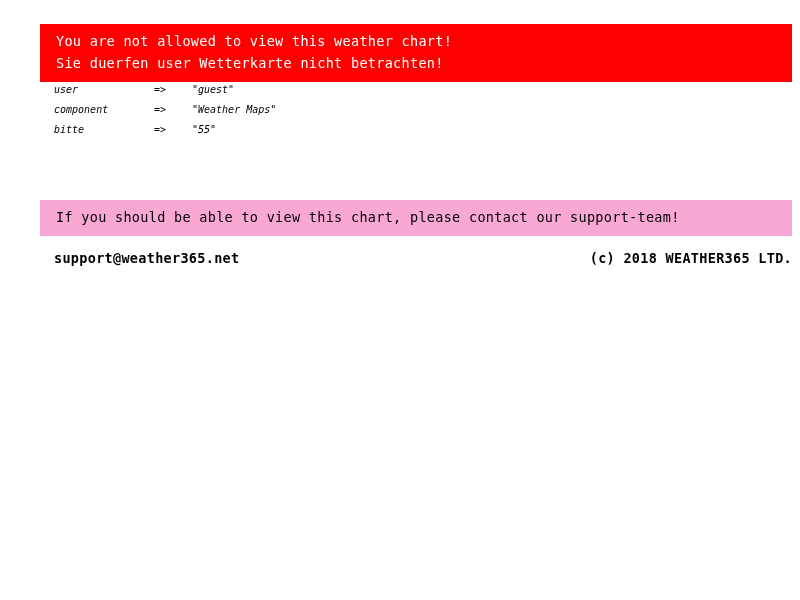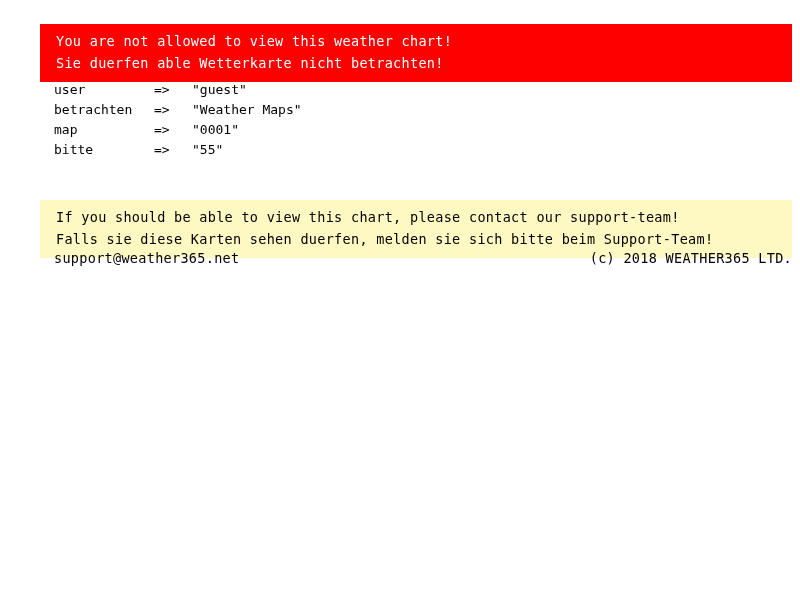--- a/index.html
+++ b/index.html
@@ -31,39 +31,40 @@
     font-size: 13.5px;
     letter-spacing: 0.3px;
   }
   .banner-error {
     top: 24px;
     background: #ff0000;
     color: #ffffff;
   }
   .banner-ok {
     top: 200px;
-    background: #fef9c3;
+    background: #f9a8d4;
     color: #000000;
   }
   .banner div {
     white-space: pre;
   }
   .params {
     position: absolute;
     left: 38px;
     top: 80px;
     border-collapse: collapse;
   }
   .params td {
     padding: 0;
     height: 20px;
     line-height: 20px;
-    font-size: 13px;
+    font-size: 10px;
     white-space: pre;
     vertical-align: top;
+    font-style: italic;
   }
   .params td.key {
     width: 100px;
   }
   .params td.arrow {
     width: 36px;
   }
   .params td.val {
     padding-left: 2px;
   }
@@ -72,60 +73,55 @@
     top: 250px;
     left: 38px;
     width: 738px;
     display: flex;
     justify-content: space-between;
     font-size: 13.5px;
     letter-spacing: 0.3px;
   }
   .footer span {
     white-space: pre;
+    font-weight: bold;
   }
 </style>
 </head>
 <body>
 
 <div class="page">
 
   <div class="banner banner-error">
     <div>You are not allowed to view this weather chart!</div>
-    <div>Sie duerfen able Wetterkarte nicht betrachten!</div>
+    <div>Sie duerfen user Wetterkarte nicht betrachten!</div>
   </div>
 
   <table class="params">
     <tbody>
       <tr>
         <td class="key">user</td>
         <td class="arrow">=&gt;</td>
         <td class="val">"guest"</td>
       </tr>
       <tr>
-        <td class="key">betrachten</td>
+        <td class="key">component</td>
         <td class="arrow">=&gt;</td>
         <td class="val">"Weather Maps"</td>
-      </tr>
-      <tr>
-        <td class="key">map</td>
-        <td class="arrow">=&gt;</td>
-        <td class="val">"0001"</td>
       </tr>
       <tr>
         <td class="key">bitte</td>
         <td class="arrow">=&gt;</td>
         <td class="val">"55"</td>
       </tr>
     </tbody>
   </table>
 
   <div class="banner banner-ok">
     <div>If you should be able to view this chart, please contact our support-team!</div>
-    <div>Falls sie diese Karten sehen duerfen, melden sie sich bitte beim Support-Team!</div>
   </div>
 
   <div class="footer">
     <span>support@weather365.net</span>
     <span>(c) 2018 WEATHER365 LTD.</span>
   </div>
 
 </div>
 
 </body></html>

